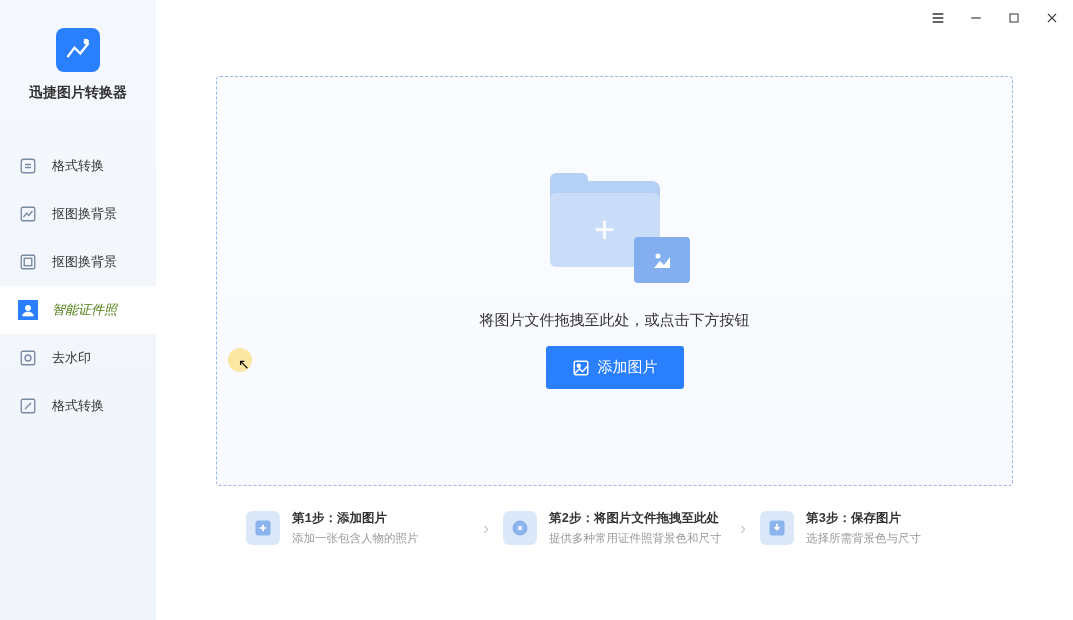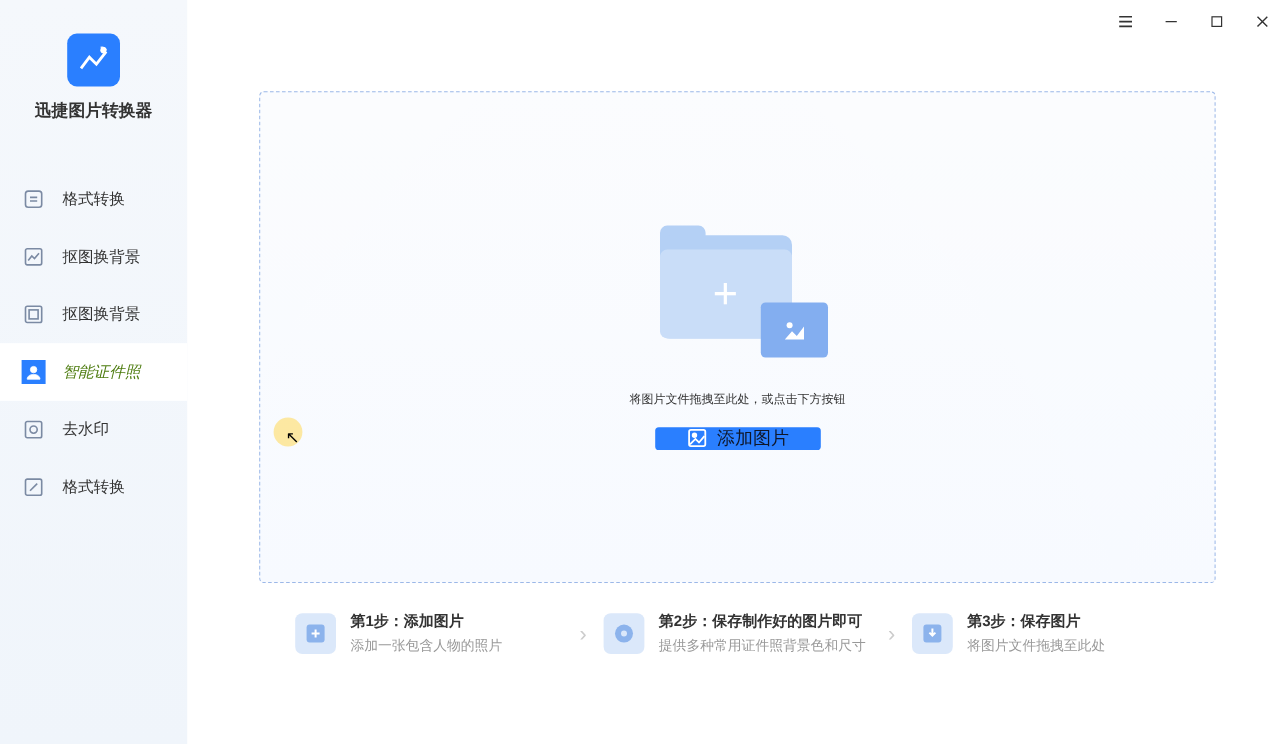--- a/index.html
+++ b/index.html
@@ -21,28 +21,28 @@
 .tb-btn { width: 18px; height: 18px; display:flex; align-items:center; justify-content:center; cursor:pointer; color:#333; }
 
 .content { flex: 1; padding: 40px 60px 0; display:flex; flex-direction:column; }
 .dropzone { flex:1; border: 1.5px dashed #9cb8e8; border-radius: 4px; display:flex; flex-direction:column; align-items:center; justify-content:center; background: linear-gradient(180deg, #fbfcfe 0%, #f7faff 100%); max-height: 410px;}
 .dz-illus { width: 150px; height: 110px; position:relative; margin-bottom:28px; }
 .folder-back { position:absolute; left:10px; top:8px; width:110px; height:86px; background:#b4d0f5; border-radius:8px; }
 .folder-tab { position:absolute; left:10px; top:0; width:38px; height:16px; background:#b4d0f5; border-radius:6px 6px 0 0; }
 .folder-front { position:absolute; left:10px; top:20px; width:110px; height:74px; background:#c9ddf8; border-radius:6px; display:flex; align-items:center; justify-content:center;}
 .folder-plus { color:#fff; font-size:36px; font-weight:300; line-height:1;}
 .photo-card { position:absolute; right:0; bottom:0; width:56px; height:46px; background:#83aef0; border-radius:4px; display:flex; align-items:center; justify-content:center;}
-.dz-text { font-size: 10px; color: #333; margin-bottom: 16px; }
-.add-btn { background: #2a7fff; color: #0f172a; border: none; padding: 0 26px; font-size: 15px; border-radius: 3px; cursor:pointer; display:flex; align-items:center; gap:8px;}
+.dz-text { font-size: 15px; color: #333; margin-bottom: 16px; }
+.add-btn { background: #2a7fff; color: #ffffff; border: none; padding: 12px 26px; font-size: 15px; border-radius: 3px; cursor:pointer; display:flex; align-items:center; gap:8px;}
 
 .steps { display:flex; padding: 24px 30px 10px; gap: 8px; align-items:center; }
 .step { display:flex; align-items:center; gap:12px; flex:1;}
 .step-icon { width:34px; height:34px; background:#dbe8fa; border-radius:6px; display:flex; align-items:center; justify-content:center; color:#8cb3ec;}
 .step-text { display:flex; flex-direction:column; }
-.step-title { font-size:12.5px; font-weight:bold; color:#333; }
+.step-title { font-size:12.5px; font-weight:bold; color:#333;font-family:Liberation Mono, monospace; }
 .step-desc { font-size:11.5px; color:#999; margin-top:4px;font-family:Liberation Mono, monospace;}
 .step-arrow { color:#ccc; font-size:18px; padding:0 6px; }
 
 .cursor-spot { position:absolute; left:228px; top:348px; width:24px; height:24px; border-radius:50%; background:rgba(255,220,100,0.6); pointer-events:none;}
 .cursor-arrow { position:absolute; left:238px; top:356px; font-size:14px; pointer-events:none; color:#000;}
 </style>
 </head>
 <body>
 
 <div class="sidebar">
@@ -179,35 +179,35 @@
       </div>
       <div class="step-arrow">›</div>
       <div class="step">
         <div class="step-icon">
             <svg width="20" height="20" viewBox="0 0 24 24" fill="#8cb3ec">
               <circle cx="12" cy="12" r="9"></circle>
               <circle cx="12" cy="12" r="3" fill="#dbe8fa"></circle>
             </svg>
           </div>
         <div class="step-text">
-          <span class="step-title">第2步：保存制作好的图片即可</span>
+          <span class="step-title">第2步：将图片文件拖拽至此处</span>
           <span class="step-desc">提供多种常用证件照背景色和尺寸</span>
         </div>
       </div>
       <div class="step-arrow">›</div>
       <div class="step">
         <div class="step-icon">
             <svg width="20" height="20" viewBox="0 0 24 24" fill="#8cb3ec">
               <rect x="3" y="3" width="18" height="18" rx="3"></rect>
               <path d="M12 7v7m-3-3l3 3 3-3" stroke="#fff" stroke-width="2" fill="none"></path>
             </svg>
           </div>
         <div class="step-text">
           <span class="step-title">第3步：保存图片</span>
-          <span class="step-desc">将图片文件拖拽至此处</span>
+          <span class="step-desc">选择所需背景色与尺寸</span>
         </div>
       </div>
     </div>
   </div>
 </div>
 
 <div class="cursor-spot"></div>
 <div class="cursor-arrow">↖</div>
 
 </body></html>

